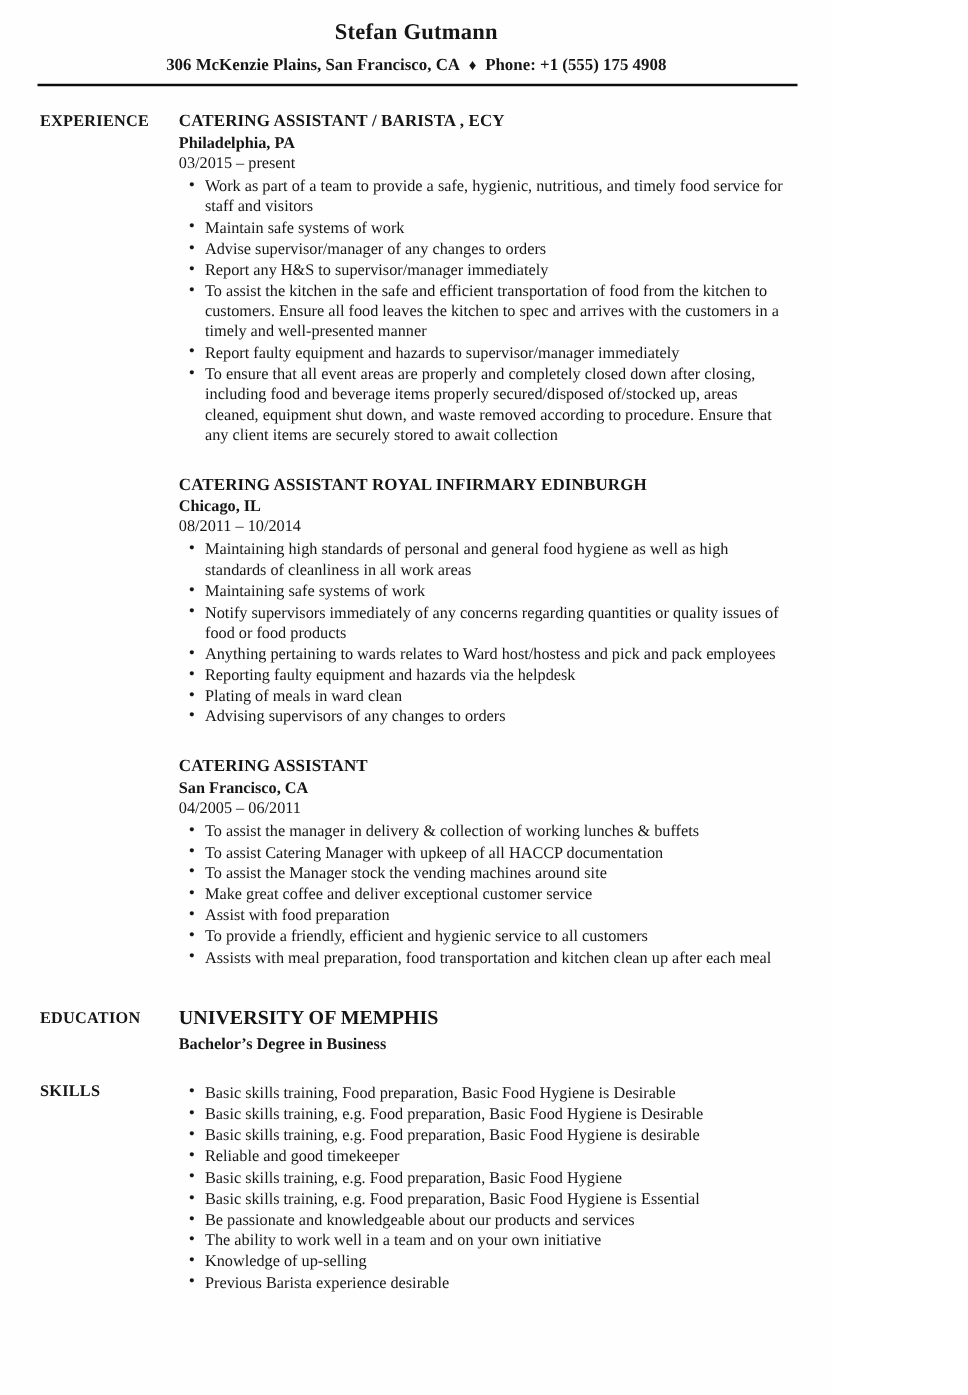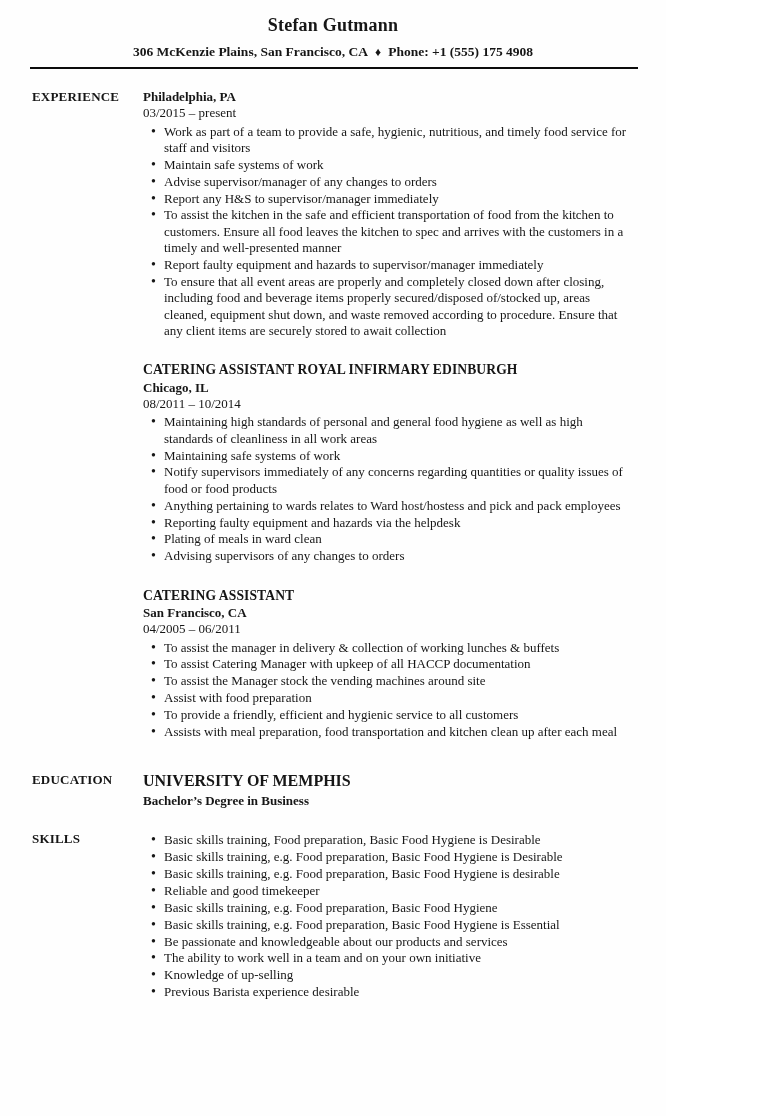--- a/index.html
+++ b/index.html
@@ -111,20 +111,21 @@
   </header>
 
   <hr class="rule">
 
   <main class="grid">
 
     <div class="section-label">EXPERIENCE</div>
     <div class="section-content sc-experience">
 
       <div class="job">
+        <div class="job-title">CATERING ASSISTANT / BARISTA , ECY</div>
         <div class="job-location">Philadelphia, PA</div>
         <div class="job-dates">03/2015 – present</div>
         <ul class="bullets">
 
         <li>Work as part of a team to provide a safe, hygienic, nutritious, and timely food service for staff and visitors</li>
             <li>Maintain safe systems of work</li>
             <li>Advise supervisor/manager of any changes to orders</li>
             <li>Report any H&amp;S to supervisor/manager immediately</li>
             <li>To assist the kitchen in the safe and efficient transportation of food from the kitchen to customers. Ensure all food leaves the kitchen to spec and arrives with the customers in a timely and well-presented manner</li>
             <li>Report faulty equipment and hazards to supervisor/manager immediately</li>
@@ -150,20 +151,21 @@
 
       <div class="job">
         <div class="job-title">CATERING ASSISTANT</div>
         <div class="job-location">San Francisco, CA</div>
         <div class="job-dates">04/2005 – 06/2011</div>
         <ul class="bullets">
 
         <li>To assist the manager in delivery &amp; collection of working lunches &amp; buffets</li>
             <li>To assist Catering Manager with upkeep of all HACCP documentation</li>
             <li>To assist the Manager stock the vending machines around site</li>
+            <li>Make great coffee and deliver exceptional customer service</li>
             <li>Assist with food preparation</li>
             <li>To provide a friendly, efficient and hygienic service to all customers</li>
             <li>Assists with meal preparation, food transportation and kitchen clean up after each meal</li>
           </ul>
       </div>
 
     </div>
 
     <div class="section-label">EDUCATION</div>
     <div class="section-content sc-education">

